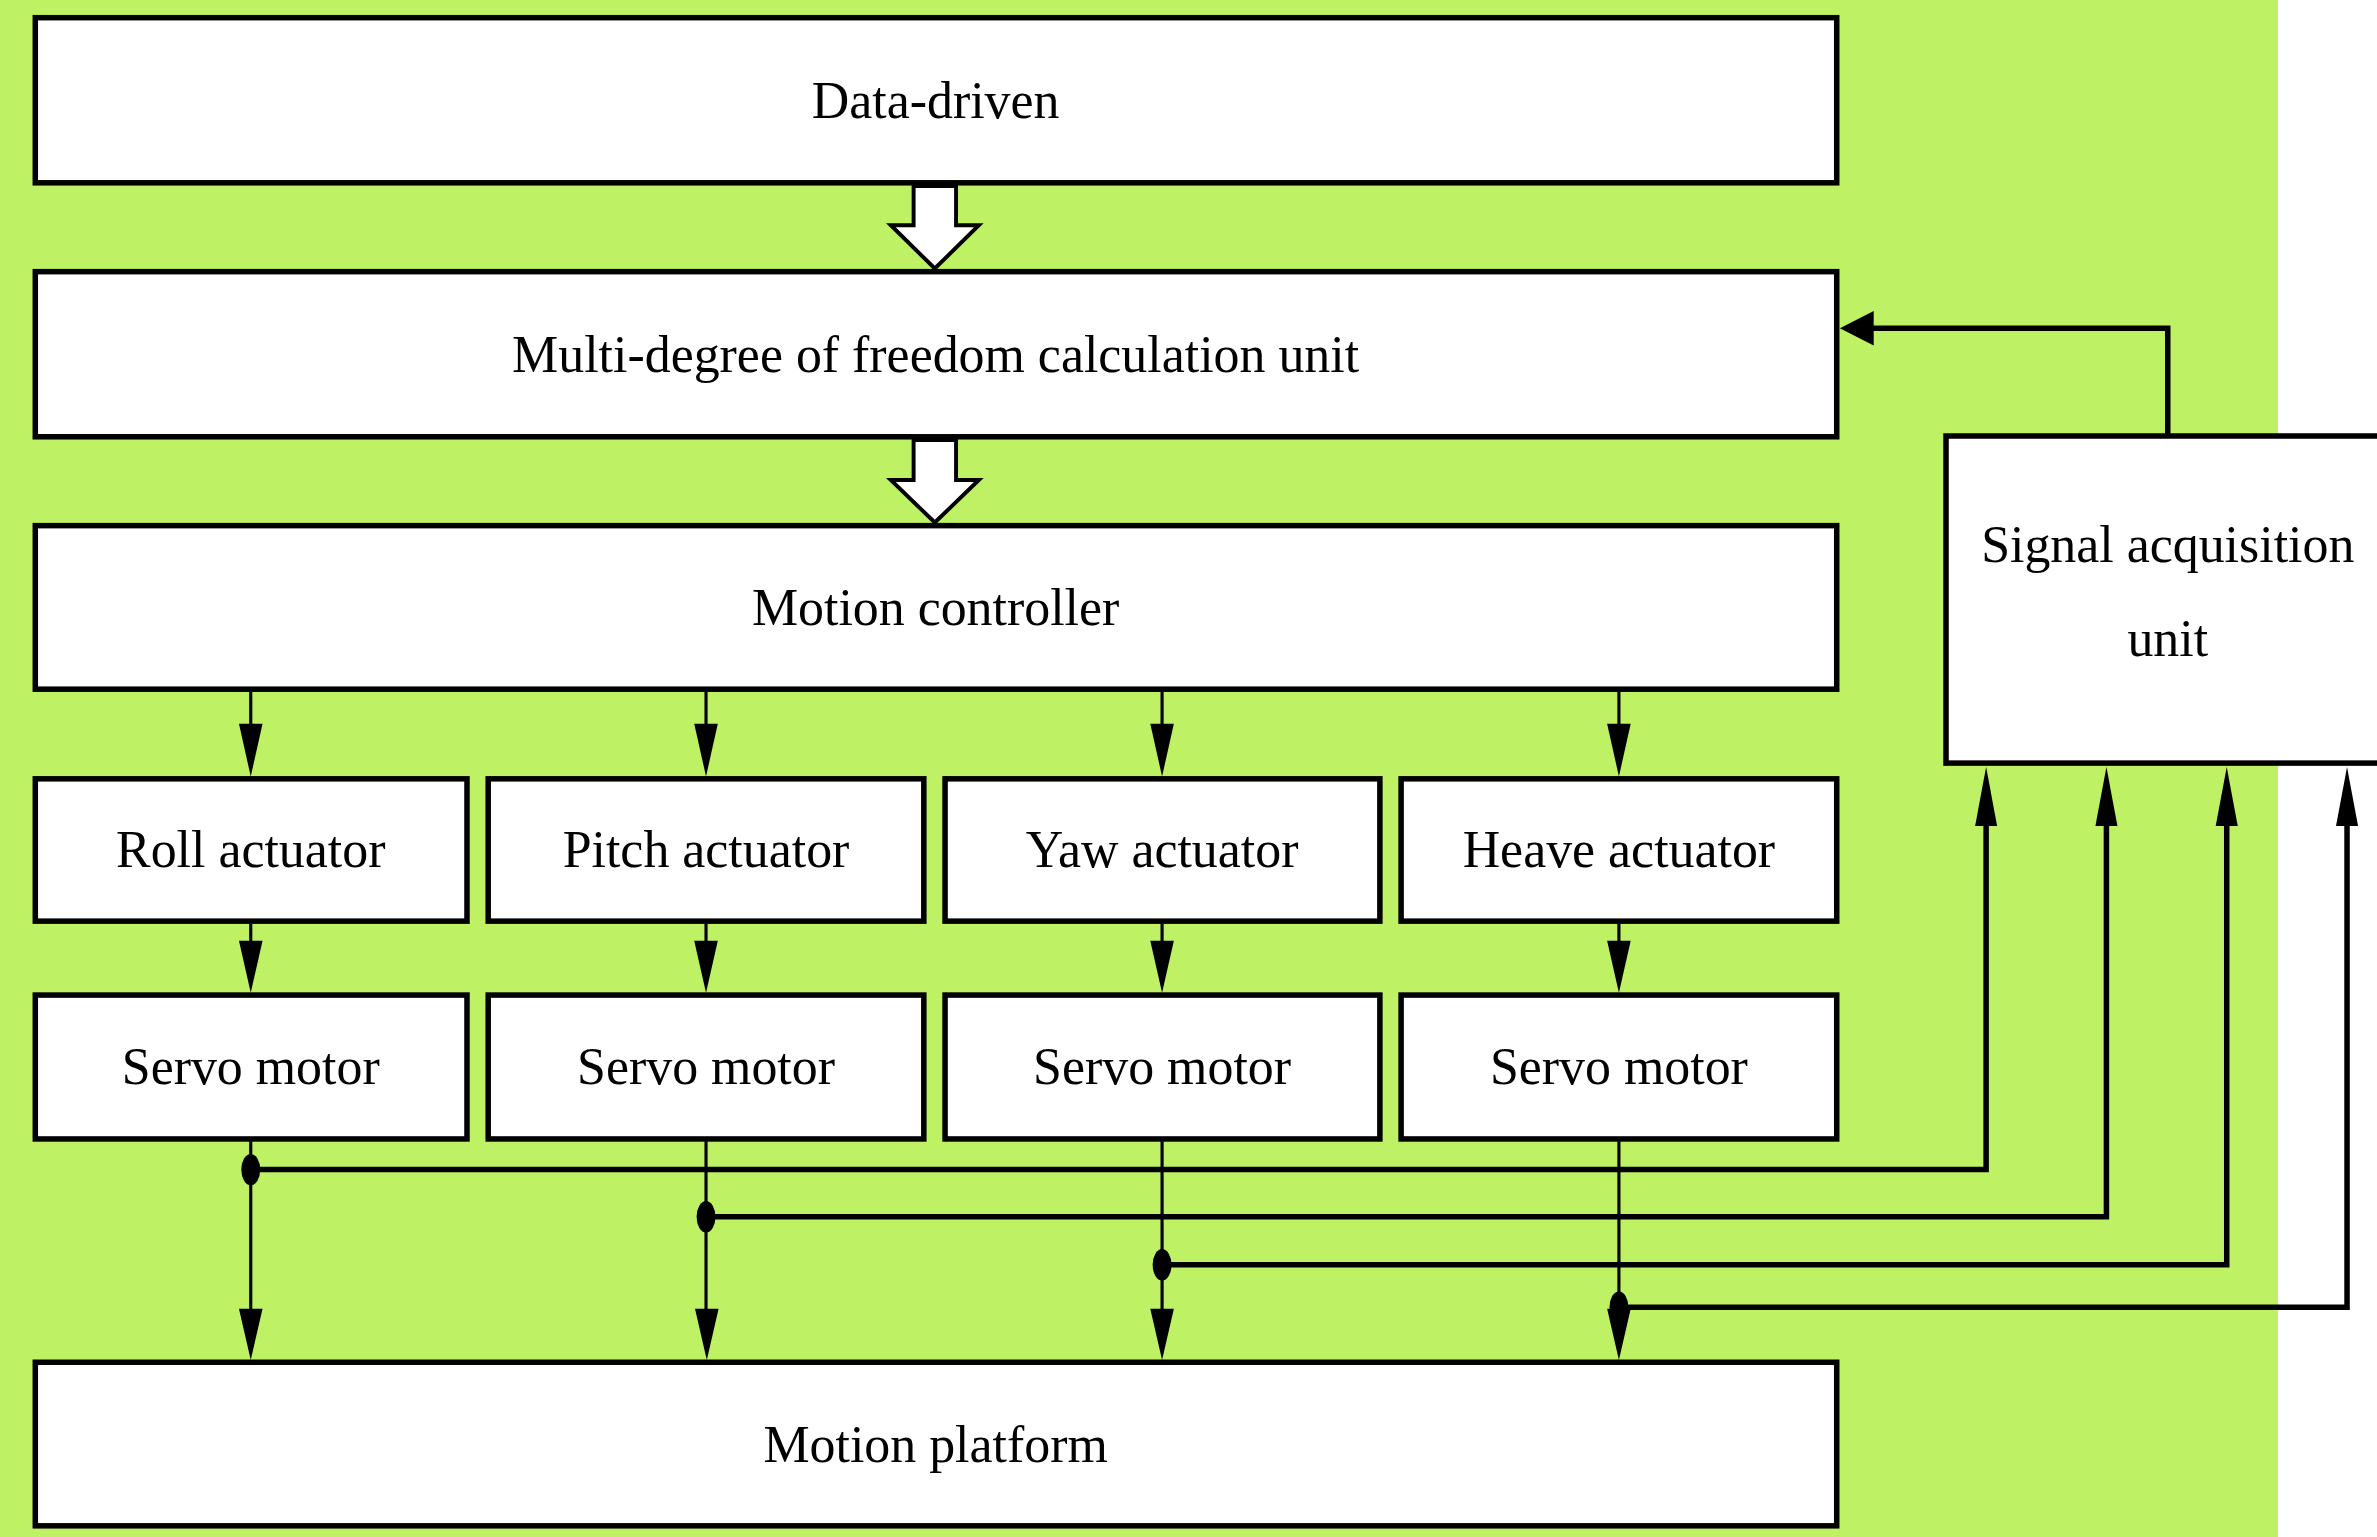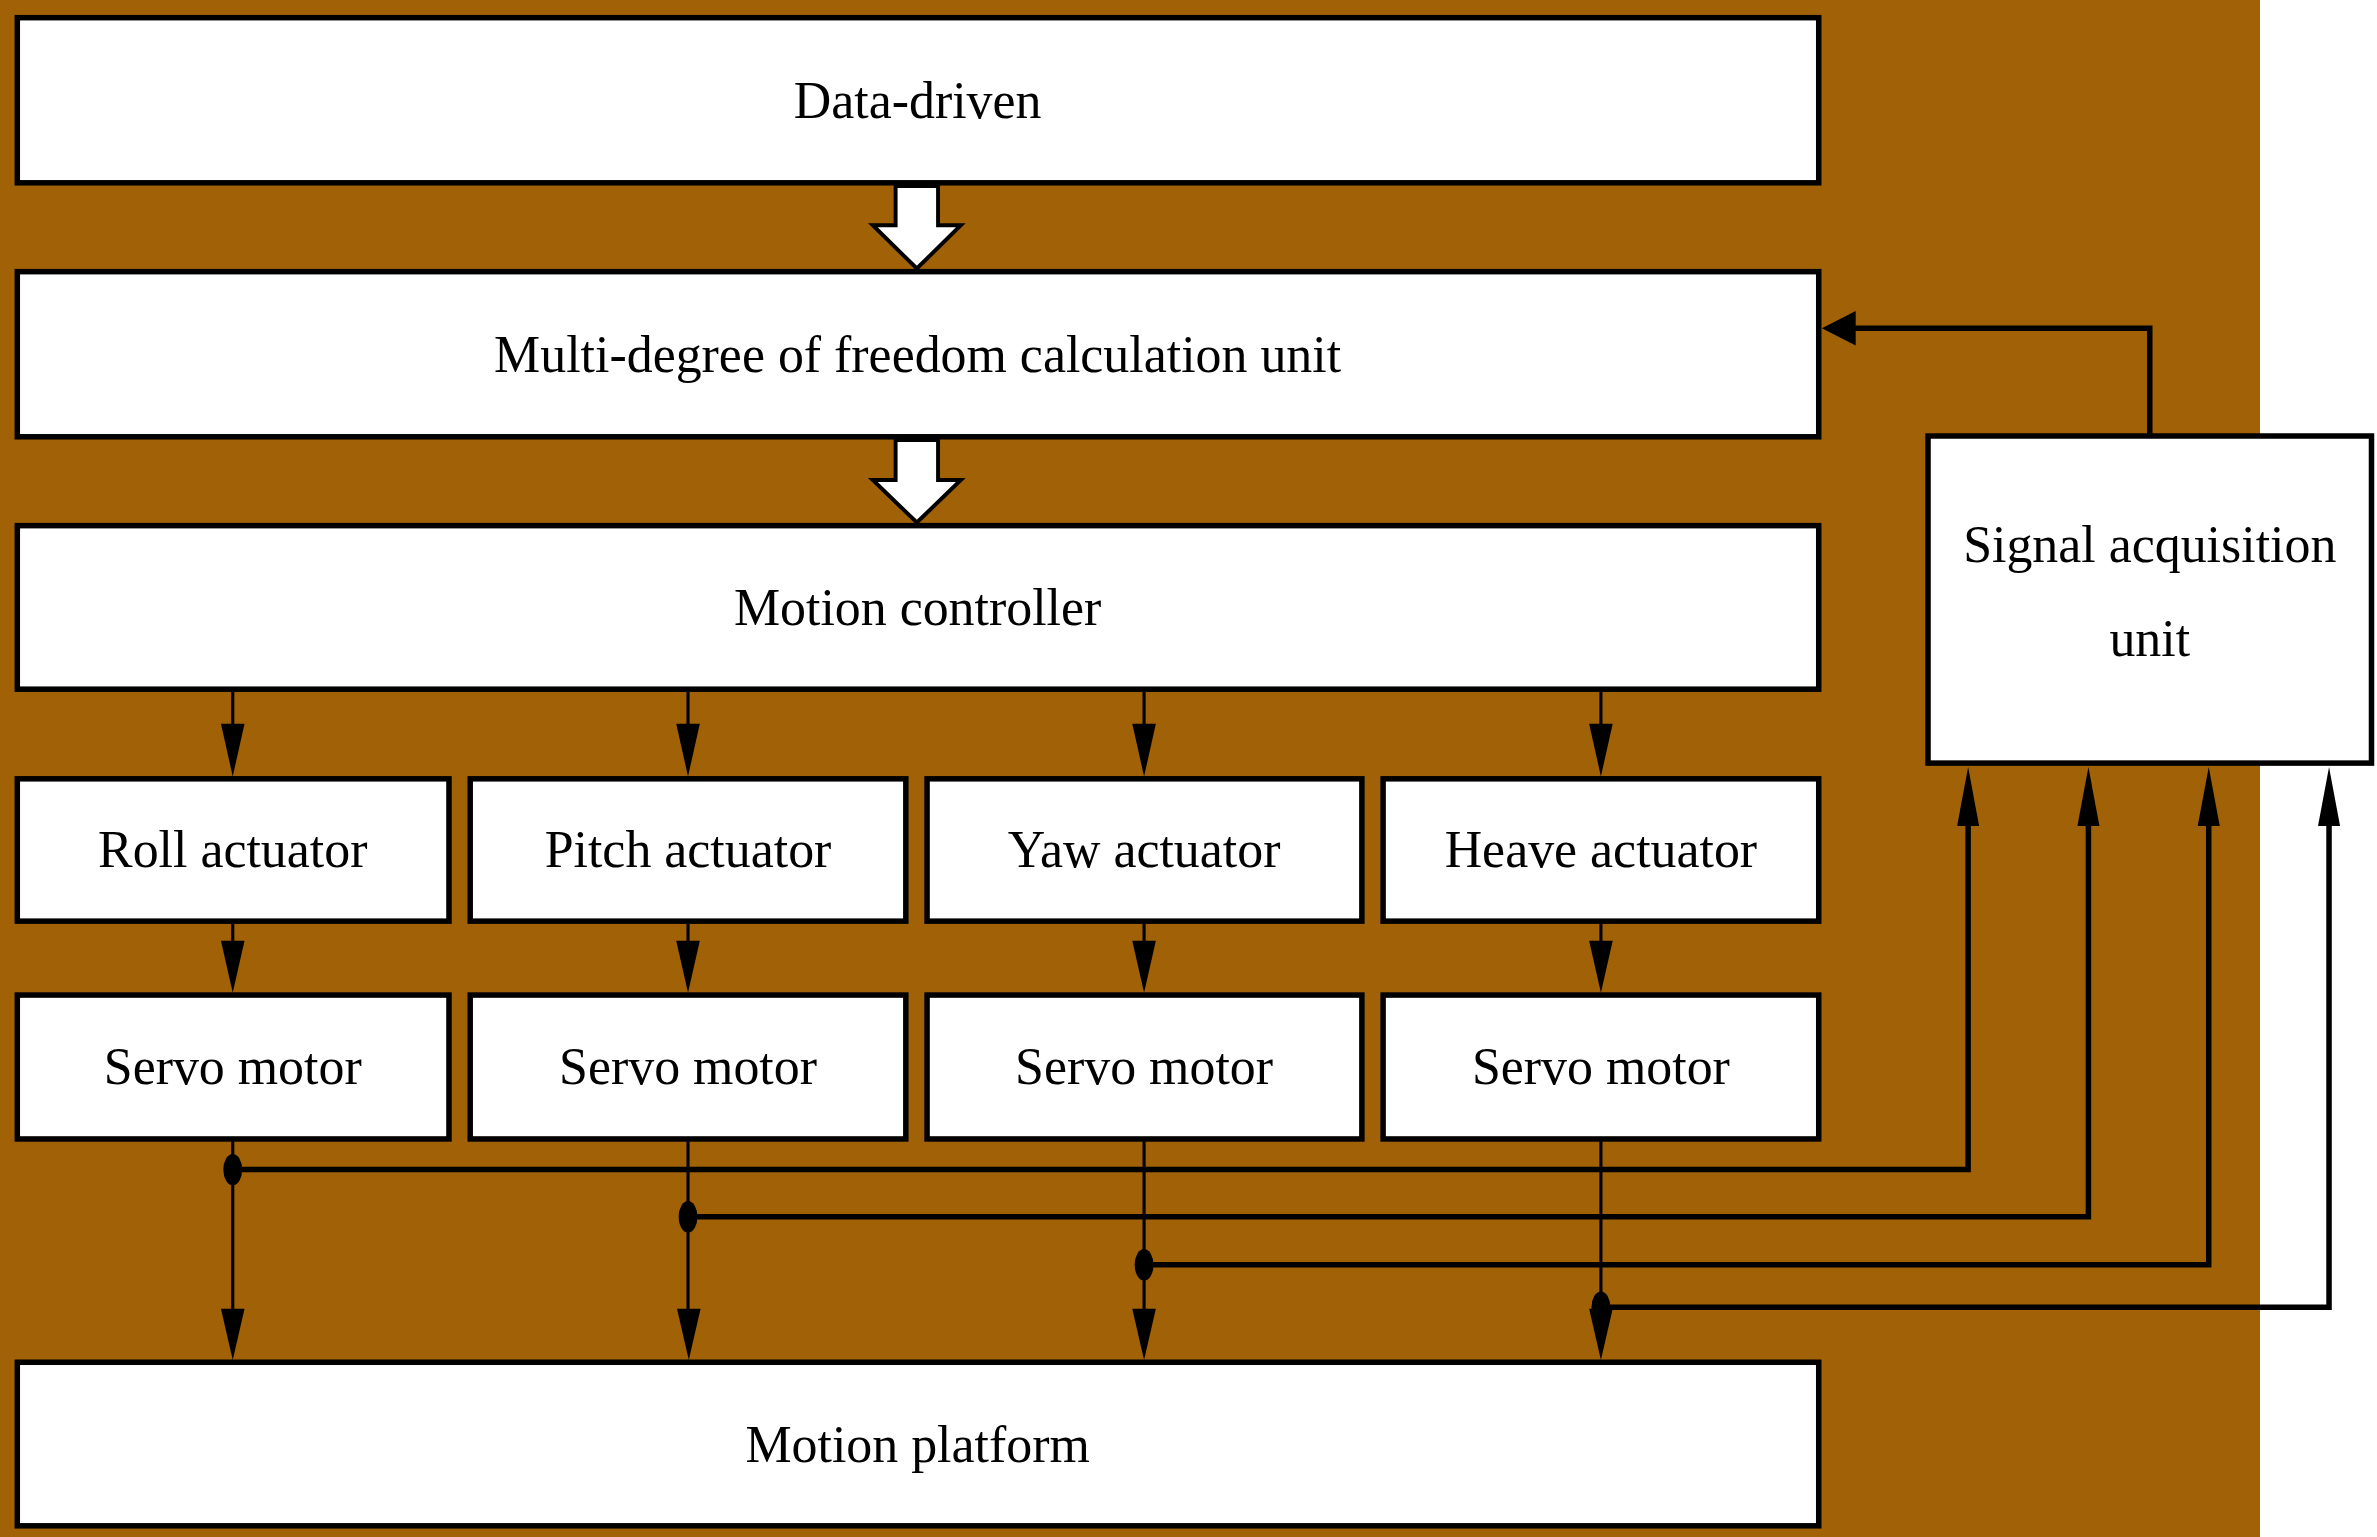--- a/index.html
+++ b/index.html
@@ -1,20 +1,21 @@
 <!DOCTYPE html>
 <html style="font-size:12.6px"><head>
 <meta charset="utf-8">
 <style>
   html,body{margin:0;padding:0;background:#ffffff;}
   .canvas{
     position:relative;
     width:2260px;height:1538px;
-    background:#a16207;
+    background:#bef264;
     font-family:"Liberation Serif", serif;
+    padding-left:18px;
   }
   svg{display:block}
   text{
     font-family:"Liberation Serif", serif;
     font-size:66px;
     fill:#000000;
   }
 </style>
 </head>
 <body>

